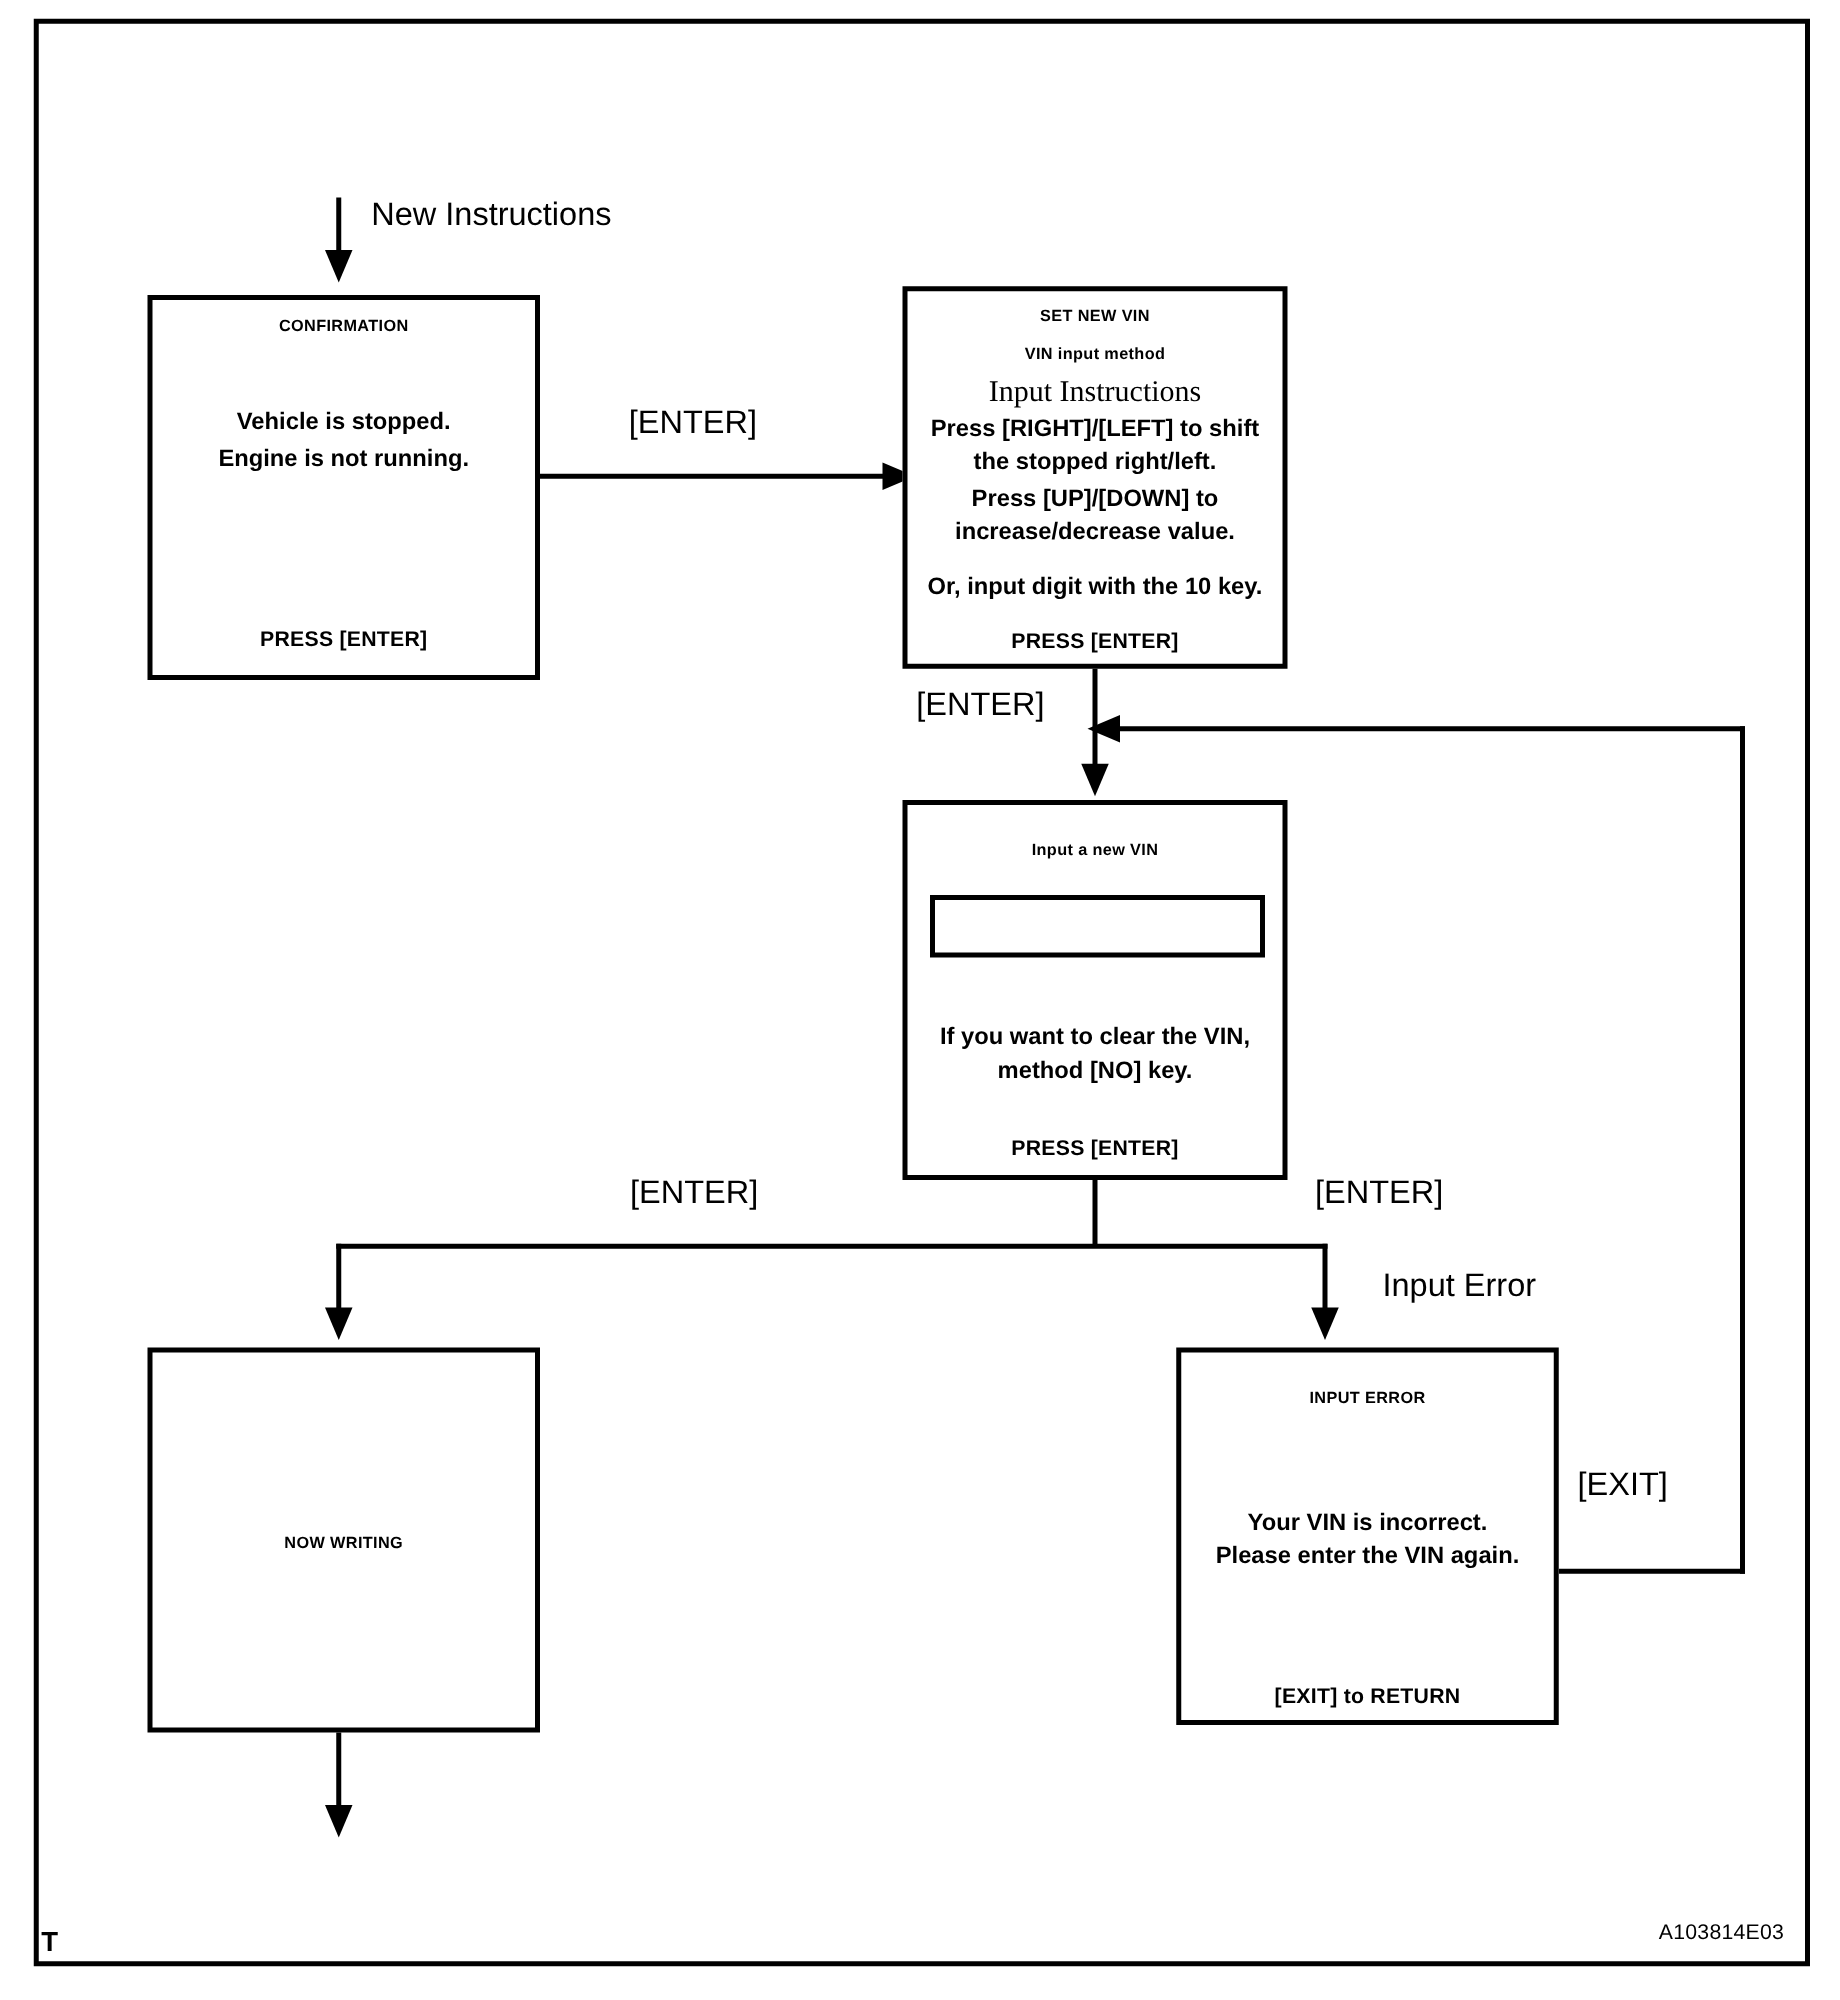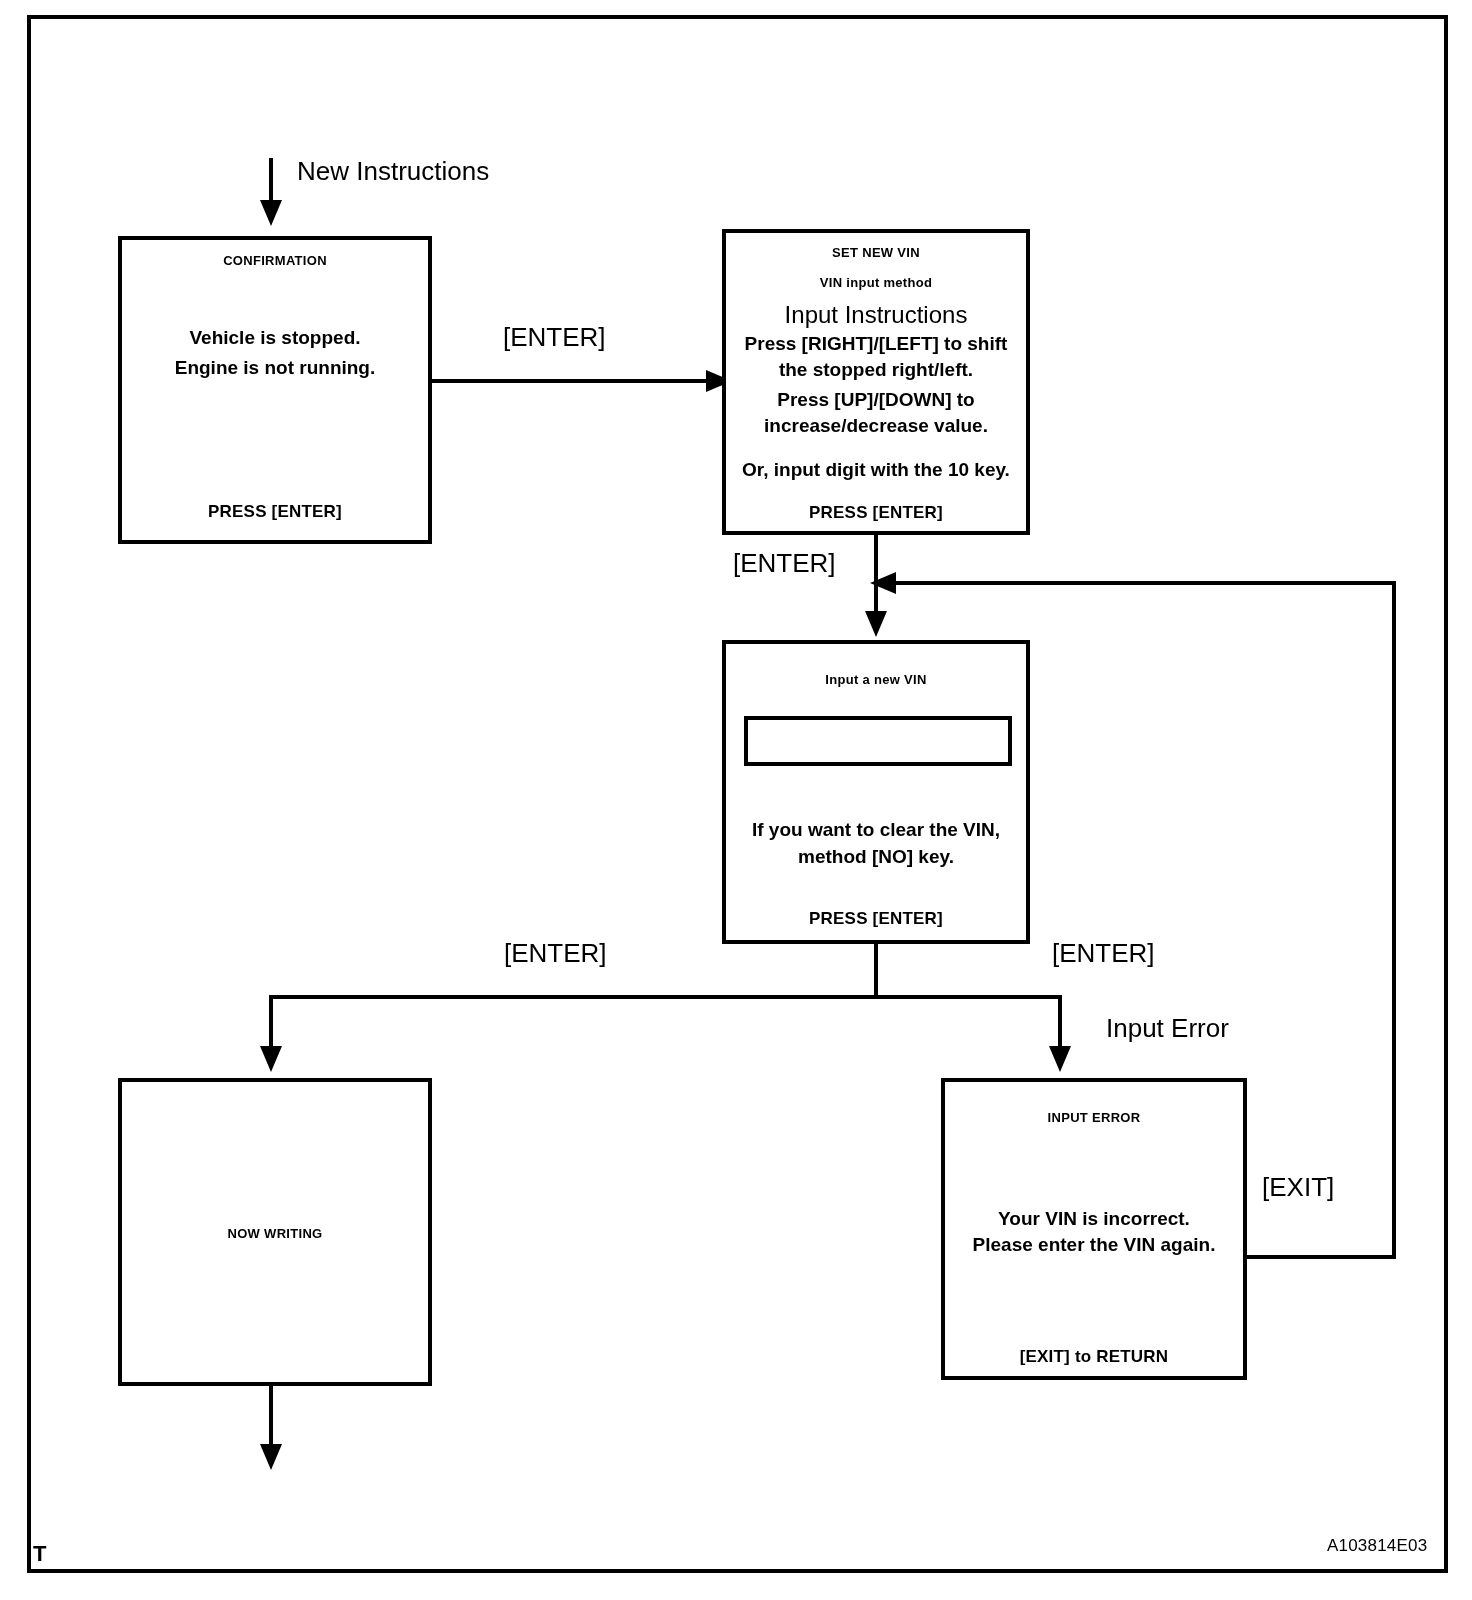--- a/index.html
+++ b/index.html
@@ -152,21 +152,21 @@
     <div class="scr-footer" style="top:262px;">PRESS [ENTER]</div>
   </div>
 
   <div class="hline" style="left:430px; top:379px; width:282px;"></div>
   <div class="arrow-right" style="left:706px; top:370px;"></div>
   <div class="flow-label" style="left:503px; top:322px;">[ENTER]</div>
 
   <div class="screen-box" style="left:722px; top:229px; width:308px; height:306px;">
     <div class="scr-title" style="top:12px;">SET NEW VIN</div>
     <div class="scr-title" style="top:42px;">VIN input method</div>
-    <div class="scr-plain" style="top:68px;">Input Instructions</div>
+    <div class="scr-plain" style="top:68px;font-family:Liberation Serif, serif;">Input Instructions</div>
     <div class="scr-line" style="top:100px;">Press [RIGHT]/[LEFT] to shift</div>
     <div class="scr-line" style="top:126px;">the stopped right/left.</div>
     <div class="scr-line" style="top:156px;">Press [UP]/[DOWN]  to</div>
     <div class="scr-line" style="top:182px;">increase/decrease value.</div>
     <div class="scr-line" style="top:226px;">Or, input digit with the 10 key.</div>
     <div class="scr-footer" style="top:270px;">PRESS [ENTER]</div>
   </div>
 
   <div class="vline" style="left:874px; top:535px; height:82px;"></div>
   <div class="arrow-down" style="left:865px; top:611px;"></div>

